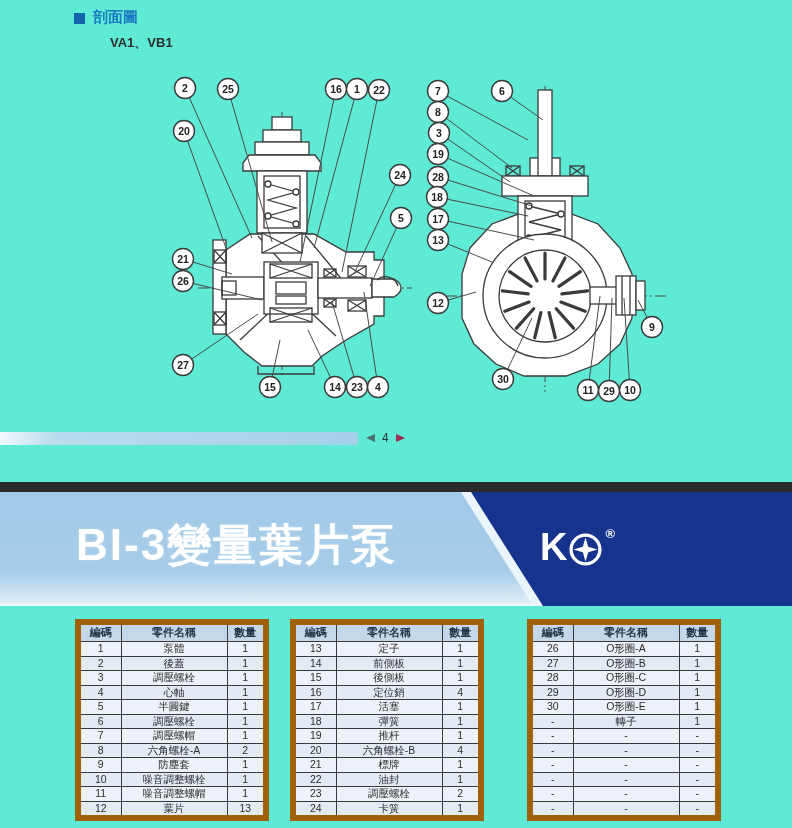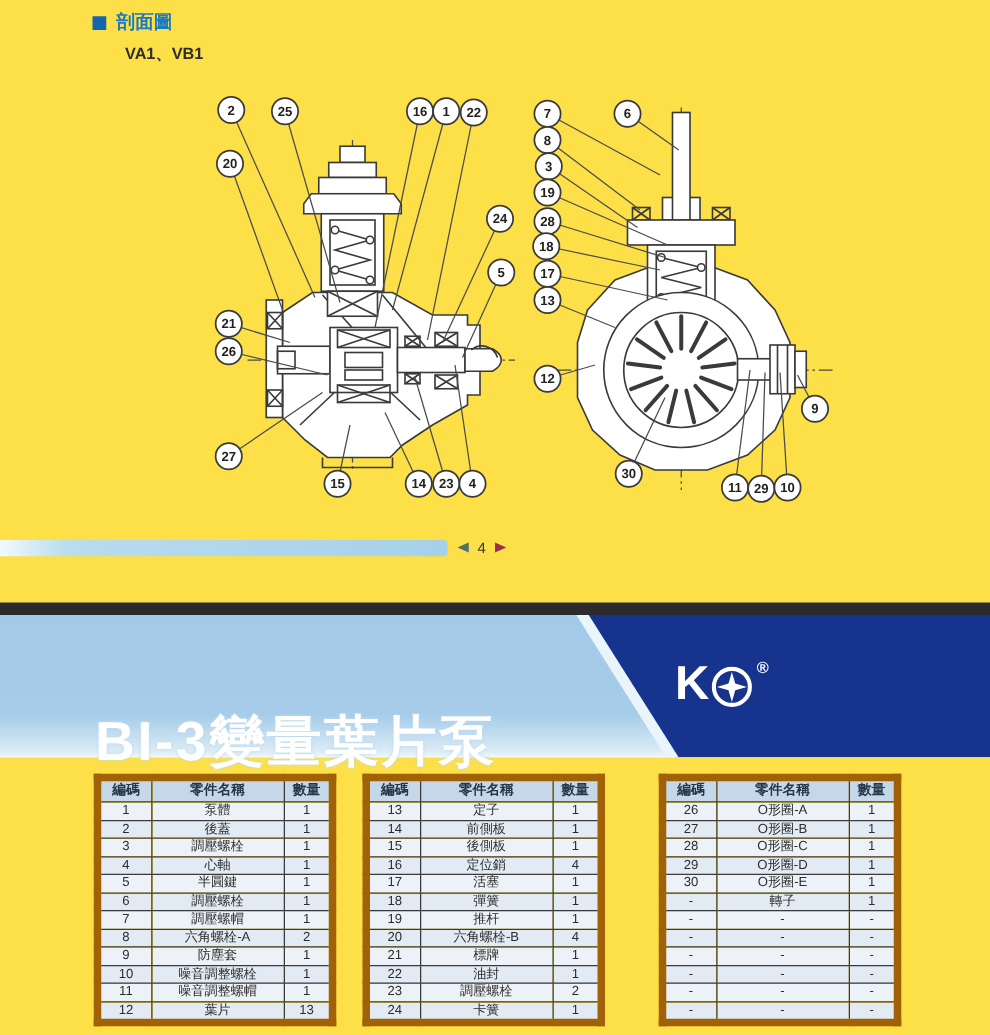--- a/index.html
+++ b/index.html
@@ -1,23 +1,23 @@
 <!DOCTYPE html>
 <html><head>
 <meta charset="utf-8">
 <style>
   html,body{margin:0;padding:0;background:#fff;}
-  .page{position:relative;width:792px;height:828px;background:#fde047;overflow:hidden;
+  .page{position:relative;width:792px;height:828px;background:#5eead4;overflow:hidden;
         font-family:"Liberation Sans", sans-serif;color:#222;}
 
   
   .doc-header{position:absolute;left:74px;top:8px;}
   .bullet{position:absolute;left:0;top:5px;width:11px;height:11px;background:#1565ad;}
   .sec-title{position:absolute;left:19px;top:0;font-size:15px;font-weight:bold;color:#1b79c2;white-space:nowrap;}
-  .sub-title{position:absolute;left:26px;top:26px;font-size:13px;font-weight:bold;color:#2e2e2e;white-space:nowrap;}
+  .sub-title{position:absolute;left:36px;top:26px;font-size:13px;font-weight:bold;color:#2e2e2e;white-space:nowrap;}
 
   
   #diagram{position:absolute;left:0;top:55px;}
   #diagram .art{stroke:#3a3a3a;stroke-width:1.3;fill:none;}
   #diagram .artw{stroke:#3a3a3a;stroke-width:1.3;fill:#ffffff;}
   #diagram .cl{stroke:#4a4a4a;stroke-width:1;fill:none;stroke-dasharray:11 3 2 3;}
   #diagram .leader{stroke:#4a4a4a;stroke-width:1;}
   #diagram .co{fill:#ffffff;stroke:#3a3a3a;stroke-width:1.4;}
   #diagram .cn{font-size:10.5px;font-weight:bold;fill:#222;text-anchor:middle;}
   #diagram .vane{stroke:#3a3a3a;stroke-width:3.2;stroke-linecap:round;}
@@ -34,21 +34,21 @@
 
   
   .dark-bar{position:absolute;left:0;top:482px;width:792px;height:10px;background:#2b2b2d;}
   .banner{position:absolute;left:0;top:492px;width:792px;height:114px;
           background:linear-gradient(to bottom,#a2c9e7 0%,#a6cce9 70%,#dcecf6 96%,#f4fafd 100%);}
   .navy-wedge{position:absolute;left:0;top:0;width:792px;height:114px;background:#16338e;
           clip-path:polygon(468px 0,792px 0,792px 114px,540px 114px);}
   .white-stripe{position:absolute;left:0;top:0;width:792px;height:114px;background:#eaf4fb;
           clip-path:polygon(461px 0,471px 0,543px 114px,533px 114px);}
   .product-title{position:absolute;left:76px;top:24px;font-size:44px;font-weight:bold;color:#ffffff;
-          letter-spacing:2px;text-shadow:0 0 3px #bcd9ee;white-space:nowrap;margin-top:48px;}
+          letter-spacing:2px;text-shadow:0 0 3px #bcd9ee;white-space:nowrap;}
   .brand{position:absolute;left:540px;top:34px;color:#ffffff;font-size:38px;font-weight:bold;
           letter-spacing:1px;white-space:nowrap;display:flex;align-items:center;}
   .brand .reg{font-size:13px;font-weight:bold;vertical-align:top;position:relative;top:-14px;left:2px;}
   .o-compass{display:inline-block;width:33px;height:33px;margin:0 1px;position:relative;top:2px;}
 
   
   table.parts{position:absolute;top:619px;border-collapse:collapse;table-layout:fixed;
           font-size:10.5px;color:#2c2c2c;border:6px solid #a16207;}
   table.parts th,table.parts td{border:1px solid #3a3a3a;text-align:center;padding:0;height:13.5px;line-height:13.5px;overflow:hidden;white-space:nowrap;}
   table.parts th{background:#c5d8e9;color:#25384a;font-weight:bold;height:16px;font-size:11px;}

